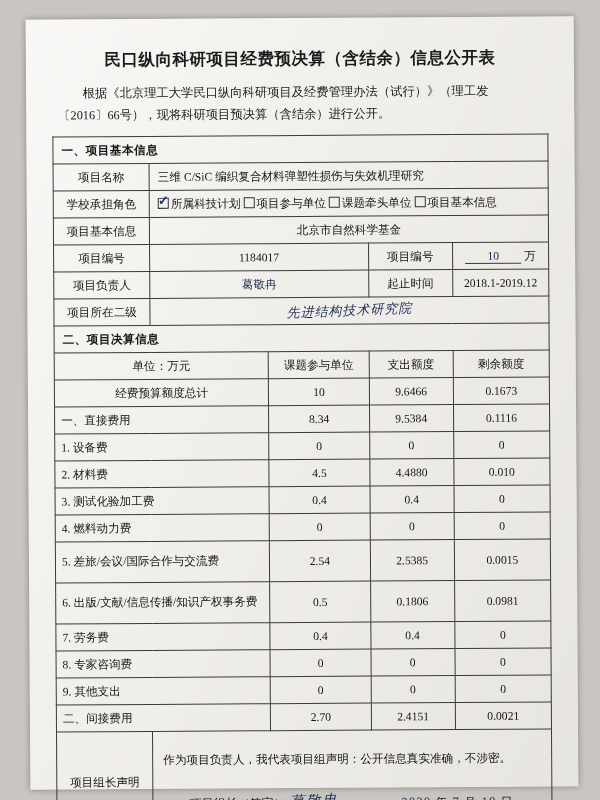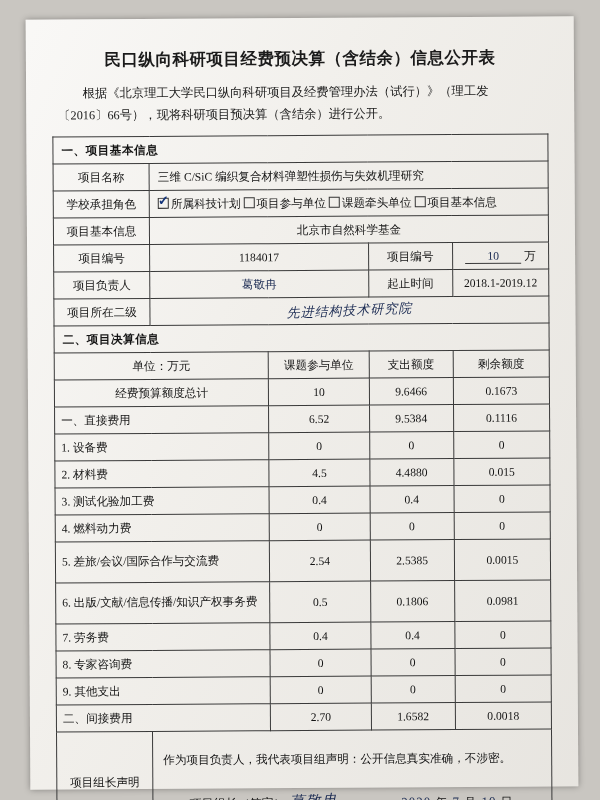--- a/index.html
+++ b/index.html
@@ -237,35 +237,35 @@
       </tr>
 
       <tr>
         <td class="ctr" colspan="2">经费预算额度总计</td>
         <td class="num">10</td>
         <td class="num">9.6466</td>
         <td class="num">0.1673</td>
       </tr>
       <tr>
         <td class="row-label" colspan="2">一、直接费用</td>
-        <td class="num">6.52</td>
+        <td class="num">8.34</td>
         <td class="num">9.5384</td>
         <td class="num">0.1116</td>
       </tr>
       <tr>
         <td class="row-label" colspan="2">1. 设备费</td>
         <td class="num">0</td>
         <td class="num">0</td>
         <td class="num">0</td>
       </tr>
       <tr>
         <td class="row-label" colspan="2">2. 材料费</td>
         <td class="num">4.5</td>
         <td class="num">4.4880</td>
-        <td class="num">0.015</td>
+        <td class="num">0.010</td>
       </tr>
       <tr>
         <td class="row-label" colspan="2">3. 测试化验加工费</td>
         <td class="num">0.4</td>
         <td class="num">0.4</td>
         <td class="num">0</td>
       </tr>
       <tr>
         <td class="row-label" colspan="2">4. 燃料动力费</td>
         <td class="num">0</td>
@@ -298,22 +298,22 @@
       </tr>
       <tr>
         <td class="row-label" colspan="2">9. 其他支出</td>
         <td class="num">0</td>
         <td class="num">0</td>
         <td class="num">0</td>
       </tr>
       <tr>
         <td class="row-label" colspan="2">二、间接费用</td>
         <td class="num">2.70</td>
-        <td class="num">1.6582</td>
-        <td class="num">0.0018</td>
+        <td class="num">2.4151</td>
+        <td class="num">0.0021</td>
       </tr>
 
       <tr class="sig-block">
         <td class="vert-label" style="height:96px">项目组长声明</td>
         <td class="statement-cell" colspan="4">
           <div>作为项目负责人，我代表项目组声明：公开信息真实准确，不涉密。</div>
           <div class="sign-row">
             <span class="sign-label">项目组长（签字）</span>
             <span class="sign-name">葛敬冉</span>
             <span class="date-area">

